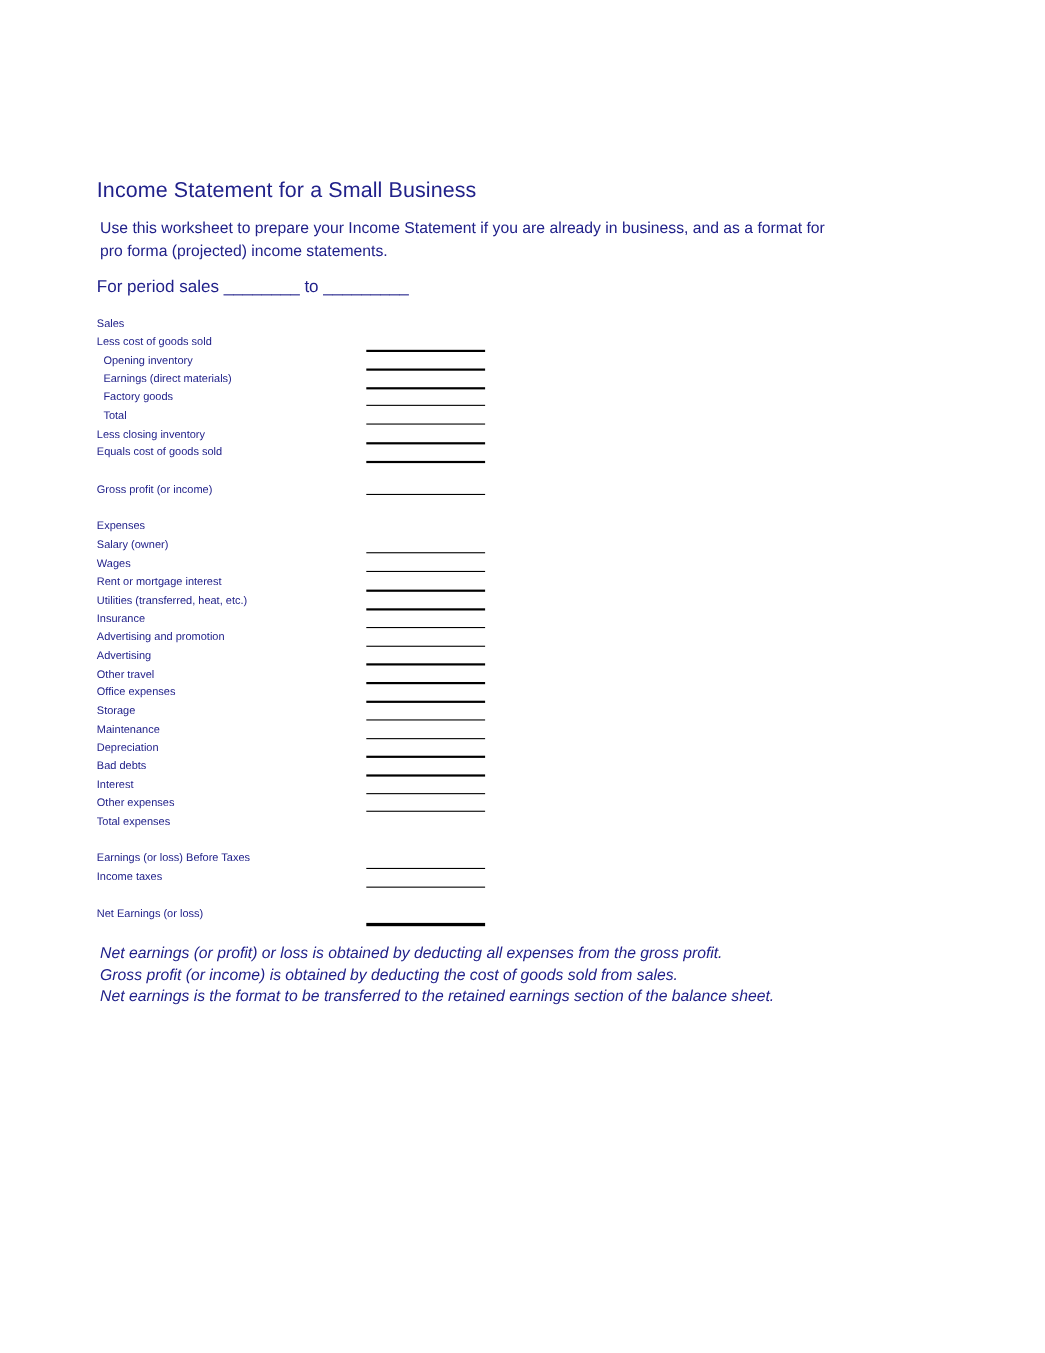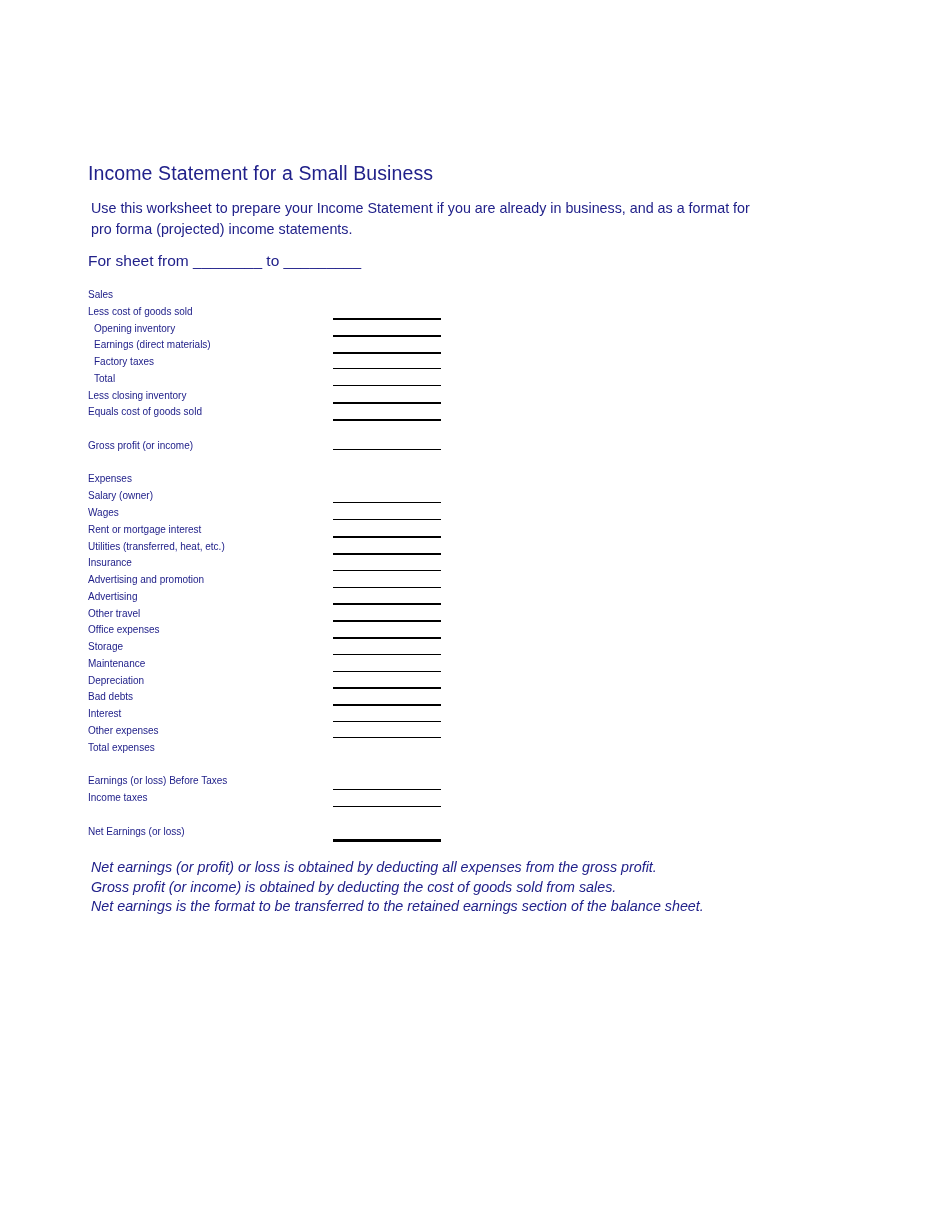--- a/index.html
+++ b/index.html
@@ -100,21 +100,21 @@
 </style>
 </head>
 <body>
 
 <div class="page">
 
   <h1 class="doc-title">Income Statement for a Small Business</h1>
 
   <p class="intro">Use this worksheet to prepare your Income Statement if you are already in business, and as a format for pro forma (projected) income statements.</p>
 
-  <div class="period-line">For sheet from ________ to _________</div>
+  <div class="period-line">For period sales ________ to _________</div>
 
   <div class="statement">
       <div class="row" style="top: 246px;">
         <span class="label">Sales</span>
       </div>
       <div class="row" style="top: 263px;">
         <span class="label">Less cost of goods sold</span>
       </div>
       <div class="row" style="top: 278px;">
         <div class="rule medium"></div>
@@ -125,21 +125,21 @@
       <div class="row" style="top: 295px;">
         <div class="rule medium"></div>
       </div>
       <div class="row indent" style="top: 296px;">
         <span class="label">Earnings (direct materials)</span>
       </div>
       <div class="row" style="top: 312px;">
         <div class="rule medium"></div>
       </div>
       <div class="row indent" style="top: 313px;">
-        <span class="label">Factory taxes</span>
+        <span class="label">Factory goods</span>
       </div>
       <div class="row" style="top: 328px;">
         <div class="rule thin"></div>
       </div>
       <div class="row indent" style="top: 330px;">
         <span class="label">Total</span>
       </div>
       <div class="row" style="top: 345px;">
         <div class="rule thin"></div>
       </div>

